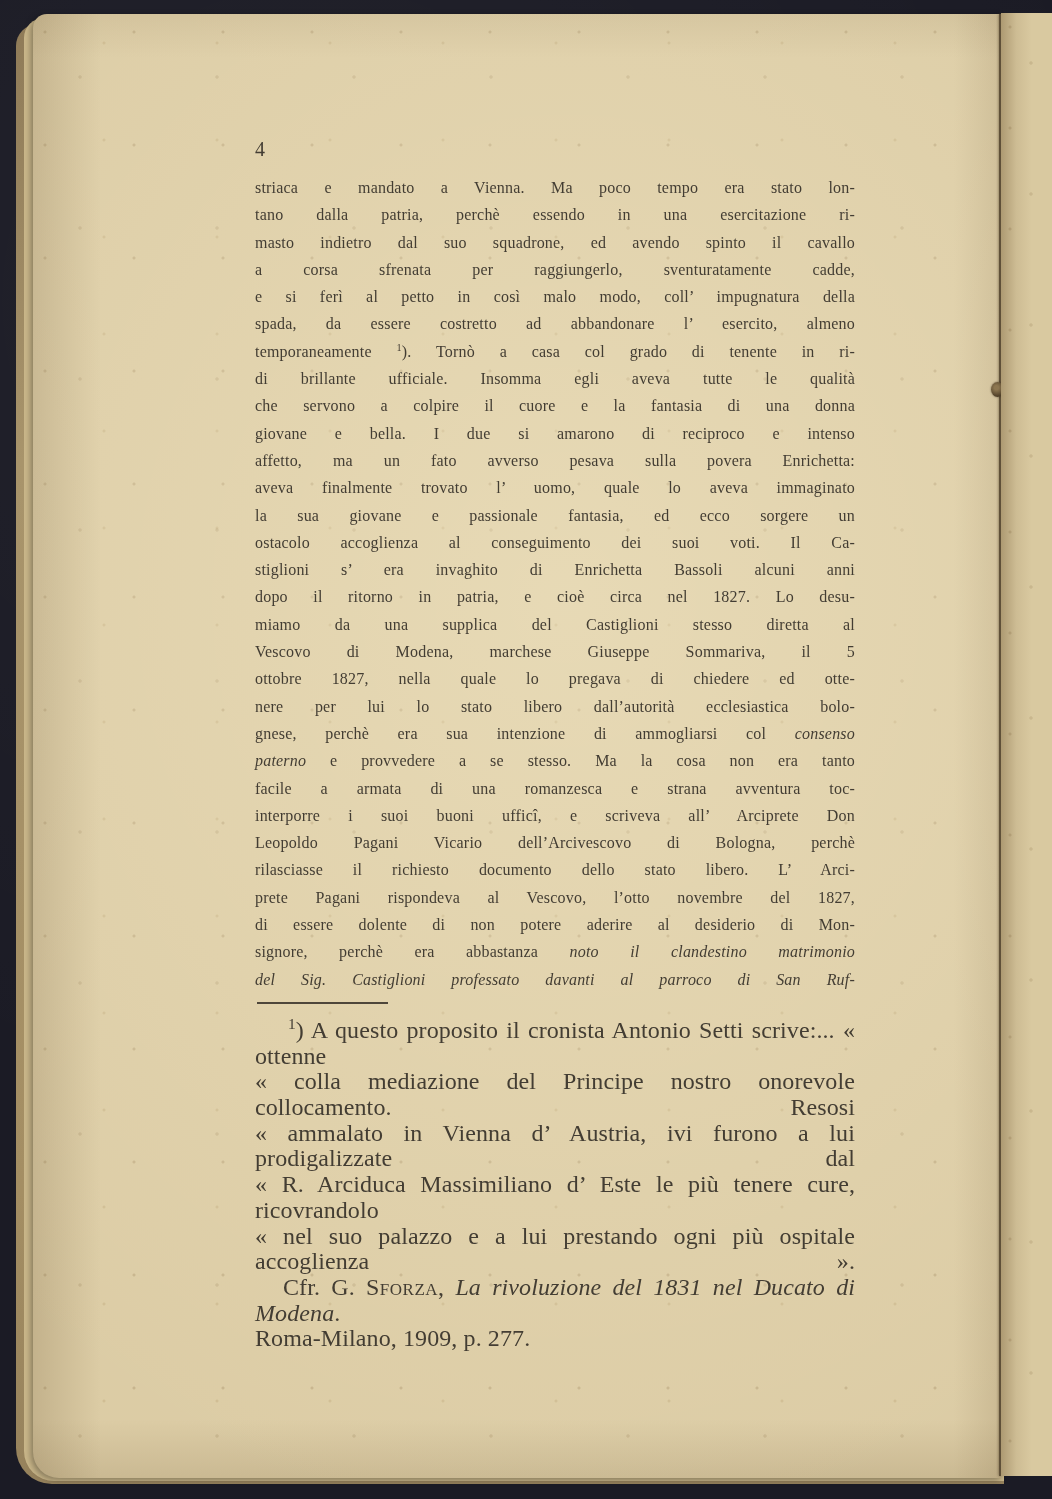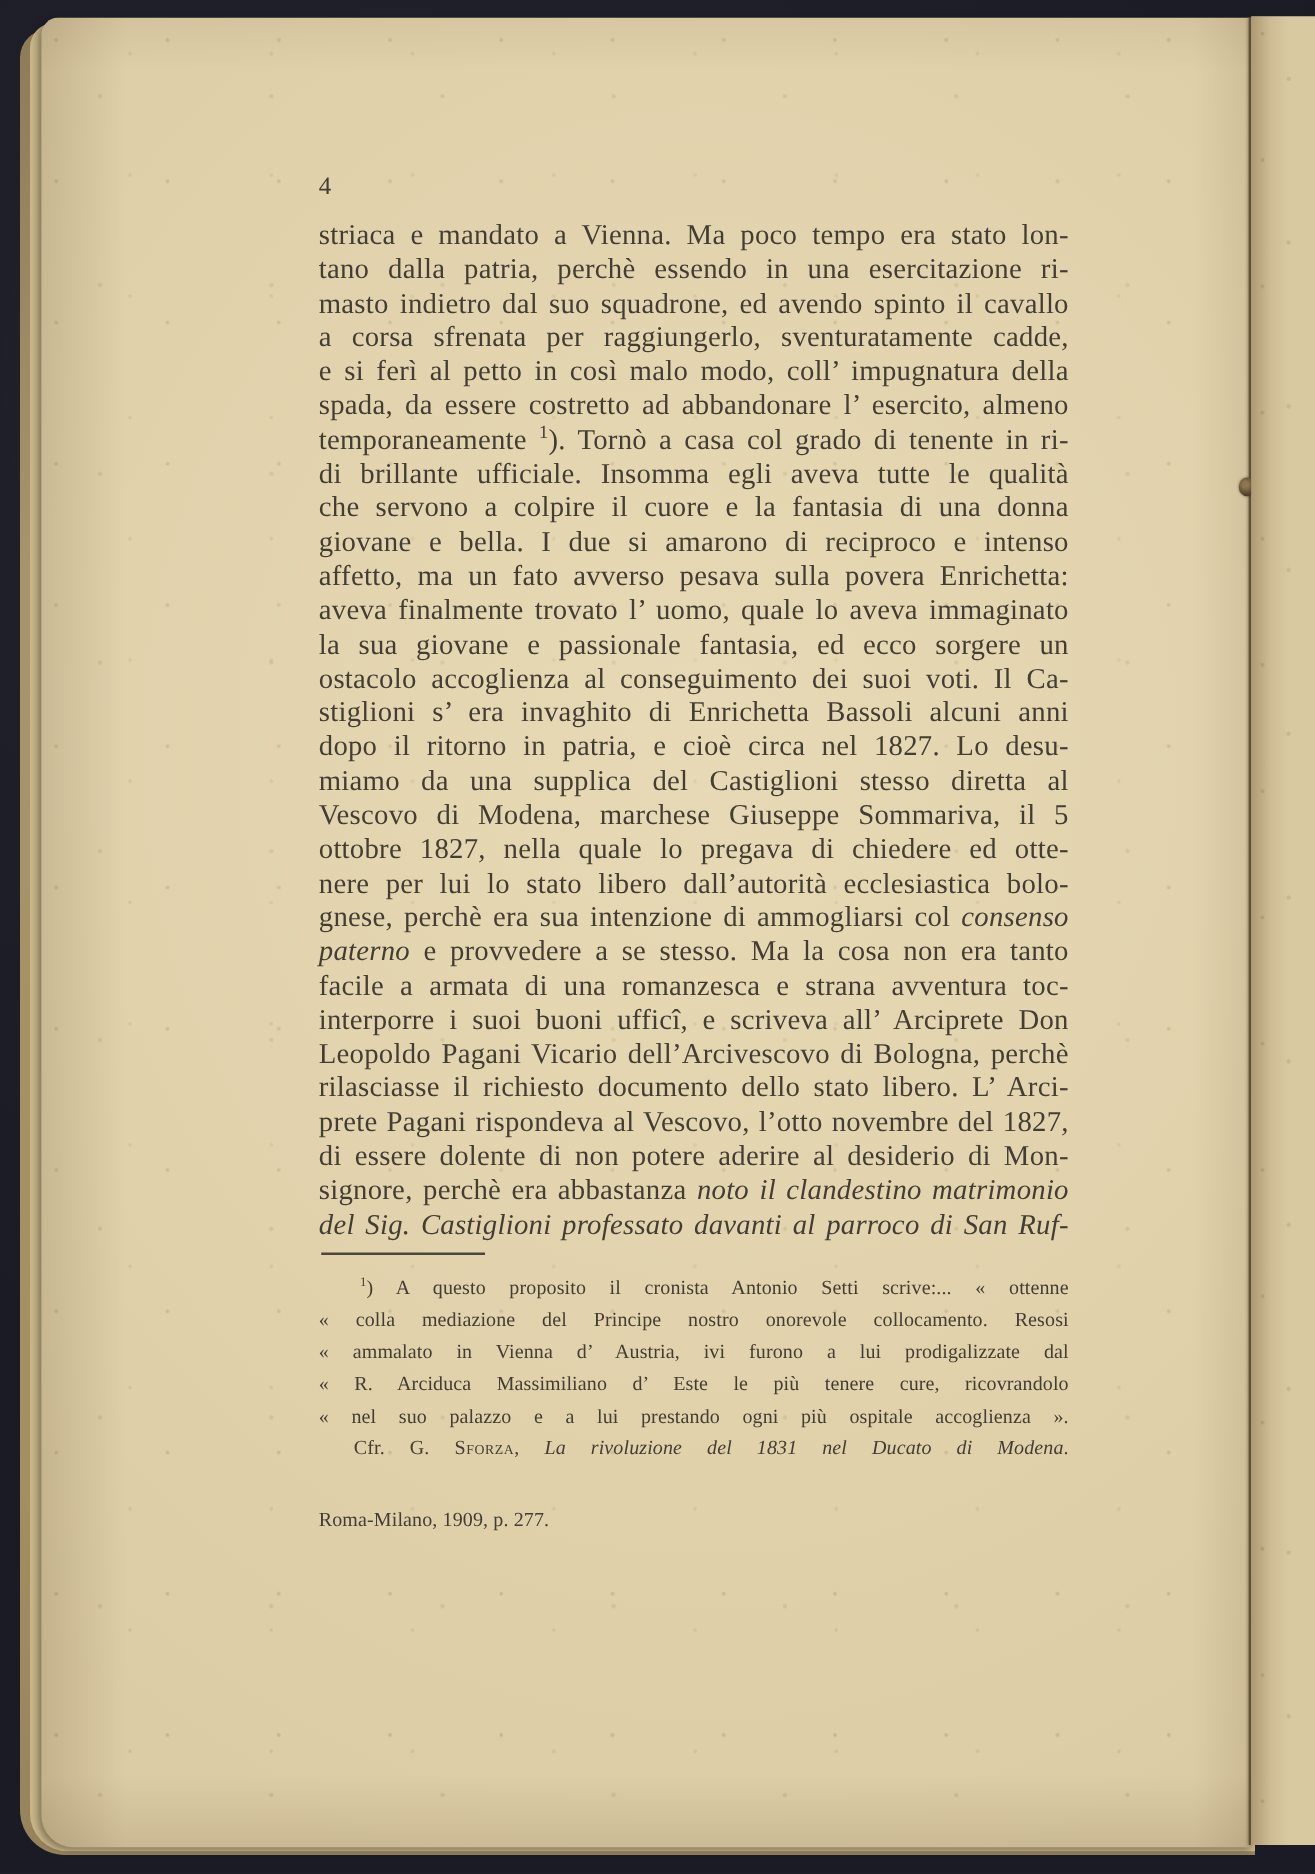--- a/index.html
+++ b/index.html
@@ -71,37 +71,37 @@
   .textblock {
     position: absolute; left: 222px; top: 124px; width: 600px;
     color: #433d33;
   }
   .pagenum {
     font-size: 20px; line-height: 22px; letter-spacing: 1px;
     margin-bottom: 14px;
     text-align: left;
   }
   .body-text .tline {
-    font-size: 23px; line-height: 27.3px;
+    font-size: 16px; line-height: 27.3px;
     letter-spacing: 0.2px;
     text-align: justify;
     text-align-last: justify;
   }
   .rule {
     width: 131px; height: 2px; background: #4e463a;
     margin: 9px 0 0 2px;
   }
   .footnote-text { margin-top: 14px; }
   .footnote-text .tline {
-    font-size: 16px; line-height: 25.7px;
+    font-size: 24px; line-height: 25.7px;
     letter-spacing: 0.1px;
     text-align: justify;
     text-align-last: justify;
   }
-  .tline.nojust { text-align: right; text-align-last: left; margin-top: 32px; }
+  .tline.nojust { text-align: right; text-align-last: left; }
   .it { font-style: italic; }
   .sc { font-variant: small-caps; letter-spacing: 0.5px; }
   .tline sup { font-size: 64%; line-height: 0; vertical-align: super; }
 </style>
 </head>
 <body>
 
 <div class="stage">
   <div class="stack-edge-1"></div>
   <div class="stack-edge-2"></div>

